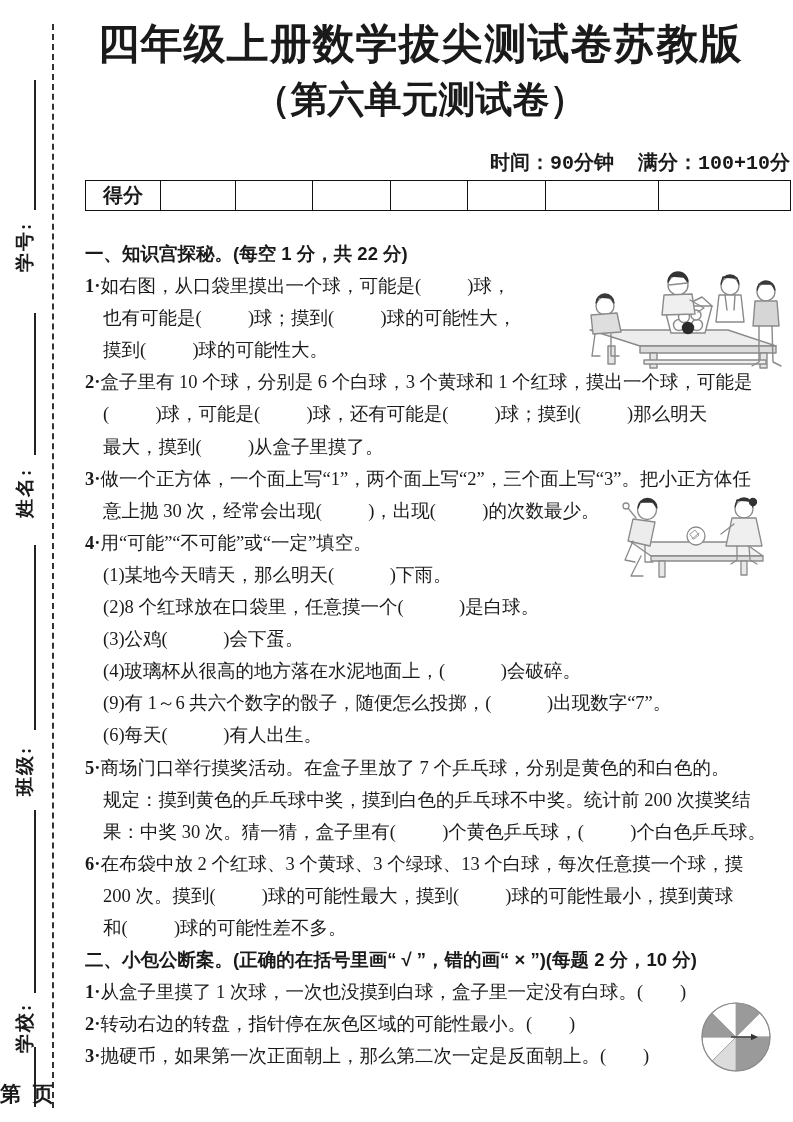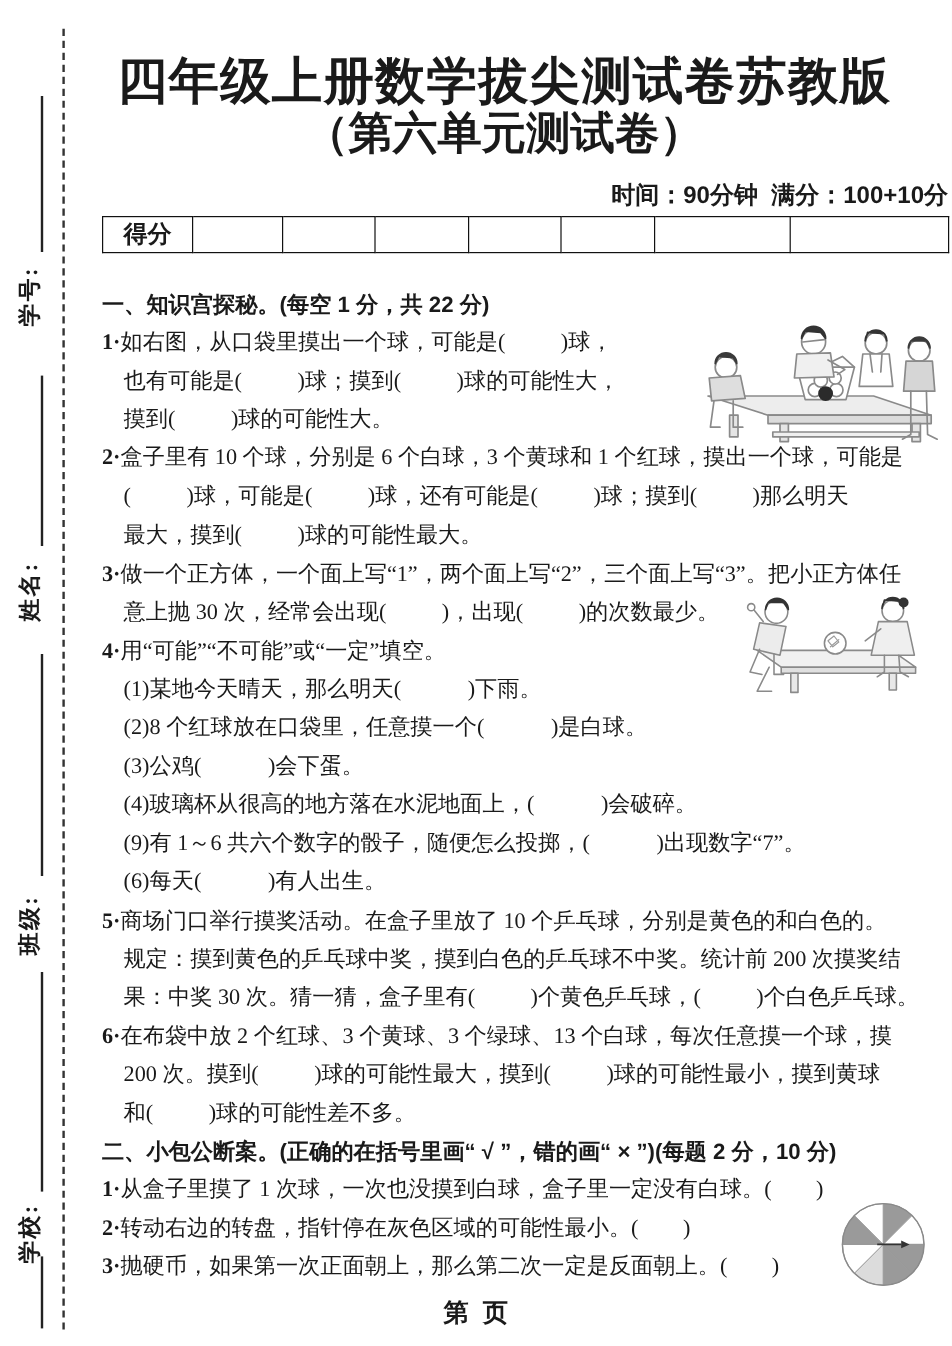--- a/index.html
+++ b/index.html
@@ -15,30 +15,30 @@
   .margin-label{
     position:absolute;left:12px;white-space:nowrap;
     font-size:19px;font-weight:600;letter-spacing:2px;
     transform:rotate(-90deg);transform-origin:0 0;
     font-family:"Liberation Serif", serif;
   }
   
   .title{
     position:absolute;left:60px;top:16px;width:720px;text-align:center;
     font-family:"Liberation Sans", sans-serif;font-weight:bold;
-    font-size:42px;letter-spacing:1px;white-space:nowrap;margin-top:24px;
+    font-size:42px;letter-spacing:1px;white-space:nowrap;
   }
   .subtitle{
-    position:absolute;left:60px;top:86px;width:720px;text-align:center;
+    position:absolute;left:60px;top:75px;width:720px;text-align:center;
     font-family:"Liberation Sans", sans-serif;font-weight:bold;
     font-size:37px;white-space:nowrap;
   }
   .meta{
     position:absolute;right:3px;top:149px;
-    font-family:Liberation Sans, sans-serif;font-weight:600;font-size:20px;
+    font-family:Liberation Mono, monospace;font-weight:600;font-size:20px;
     white-space:pre;
   }
   
   table.score{
     position:absolute;left:85px;top:180px;width:705px;
     border-collapse:collapse;table-layout:fixed;
     font-family:"Liberation Sans", sans-serif;
   }
   table.score th, table.score td{
     border:1.5px solid #111;text-align:center;padding:0;
@@ -54,21 +54,21 @@
   .sec-heading{
     height:32.1px;line-height:32.1px;font-size:18.5px;white-space:pre;
     font-family:"Liberation Sans", sans-serif;font-weight:bold;
   }
   
   .illus1{position:absolute;left:578px;top:270px;}
   .illus2{position:absolute;left:603px;top:496px;}
   .spinner{position:absolute;left:697px;top:1000px;}
   
   .footer{
-    position:absolute;left:0;top:1080px;width:793px;text-align:center;
+    position:absolute;left:0;top:1080px;width:793px;
     font-family:"Liberation Sans", sans-serif;font-weight:600;font-size:21px;
     white-space:pre;
   }
 </style>
 </head>
 <body>
 
 <div class="page">
 
   <div class="cut-line"></div>
@@ -112,31 +112,31 @@
     </table>
 
   <div class="content">
     <div class="sec-heading">一、知识宫探秘。(每空 1 分，共 22 分)</div>
 
     <div class="ln"><span class="qnum">1·</span><span>如右图，从口袋里摸出一个球，可能是(          )球，</span></div>
     <div class="ln cont"><span>也有可能是(          )球；摸到(          )球的可能性大，</span></div>
     <div class="ln cont"><span>摸到(          )球的可能性大。</span></div>
     <div class="ln"><span class="qnum">2·</span><span>盒子里有 10 个球，分别是 6 个白球，3 个黄球和 1 个红球，摸出一个球，可能是</span></div>
     <div class="ln cont"><span>(          )球，可能是(          )球，还有可能是(          )球；摸到(          )那么明天</span></div>
-    <div class="ln cont"><span>最大，摸到(          )球的可能性最大。</span></div>
+    <div class="ln cont"><span>最大，摸到(          )从盒子里摸了。</span></div>
     <div class="ln"><span class="qnum">3·</span><span>做一个正方体，一个面上写“1”，两个面上写“2”，三个面上写“3”。把小正方体任</span></div>
     <div class="ln cont"><span>意上抛 30 次，经常会出现(          )，出现(          )的次数最少。</span></div>
     <div class="ln"><span class="qnum">4·</span><span>用“可能”“不可能”或“一定”填空。</span></div>
     <div class="ln cont"><span>(1)某地今天晴天，那么明天(            )下雨。</span></div>
     <div class="ln cont"><span>(2)8 个红球放在口袋里，任意摸一个(            )是白球。</span></div>
     <div class="ln cont"><span>(3)公鸡(            )会下蛋。</span></div>
     <div class="ln cont"><span>(4)玻璃杯从很高的地方落在水泥地面上，(            )会破碎。</span></div>
     <div class="ln cont"><span>(9)有 1～6 共六个数字的骰子，随便怎么投掷，(            )出现数字“7”。</span></div>
     <div class="ln cont"><span>(6)每天(            )有人出生。</span></div>
-    <div class="ln"><span class="qnum">5·</span><span>商场门口举行摸奖活动。在盒子里放了 10 个乒乓球，分别是黄色的和白色的。</span></div>
+    <div class="ln"><span class="qnum">5·</span><span>商场门口举行摸奖活动。在盒子里放了 7 个乒乓球，分别是黄色的和白色的。</span></div>
     <div class="ln cont"><span>规定：摸到黄色的乒乓球中奖，摸到白色的乒乓球不中奖。统计前 200 次摸奖结</span></div>
     <div class="ln cont"><span>果：中奖 30 次。猜一猜，盒子里有(          )个黄色乒乓球，(          )个白色乒乓球。</span></div>
     <div class="ln"><span class="qnum">6·</span><span>在布袋中放 2 个红球、3 个黄球、3 个绿球、13 个白球，每次任意摸一个球，摸</span></div>
     <div class="ln cont"><span>200 次。摸到(          )球的可能性最大，摸到(          )球的可能性最小，摸到黄球</span></div>
     <div class="ln cont"><span>和(          )球的可能性差不多。</span></div>
 
     <div class="sec-heading">二、小包公断案。(正确的在括号里画“ √ ”，错的画“ × ”)(每题 2 分，10 分)</div>
 
     <div class="ln"><span class="qnum">1·</span><span>从盒子里摸了 1 次球，一次也没摸到白球，盒子里一定没有白球。(        )</span></div>
     <div class="ln"><span class="qnum">2·</span><span>转动右边的转盘，指针停在灰色区域的可能性最小。(        )</span></div>

